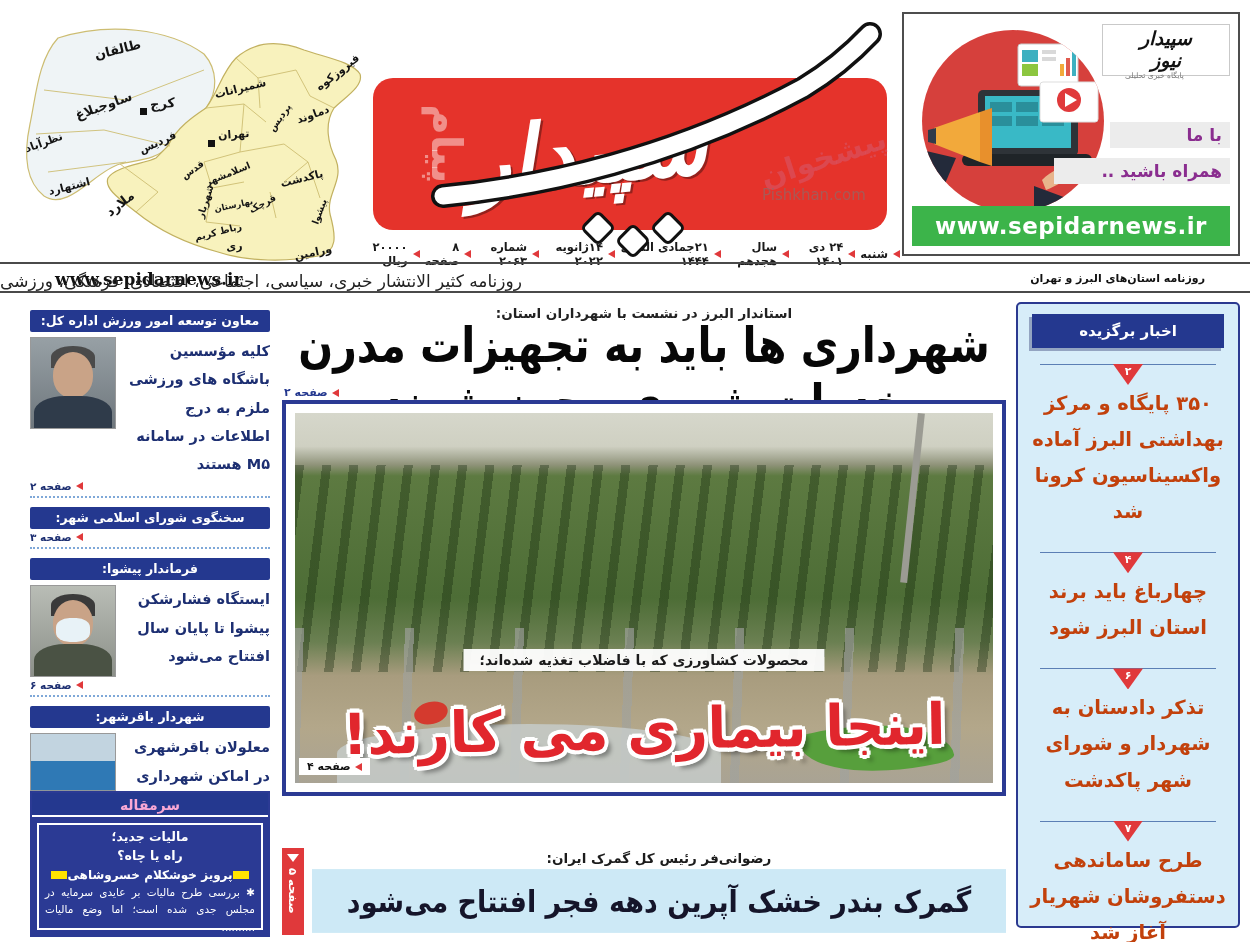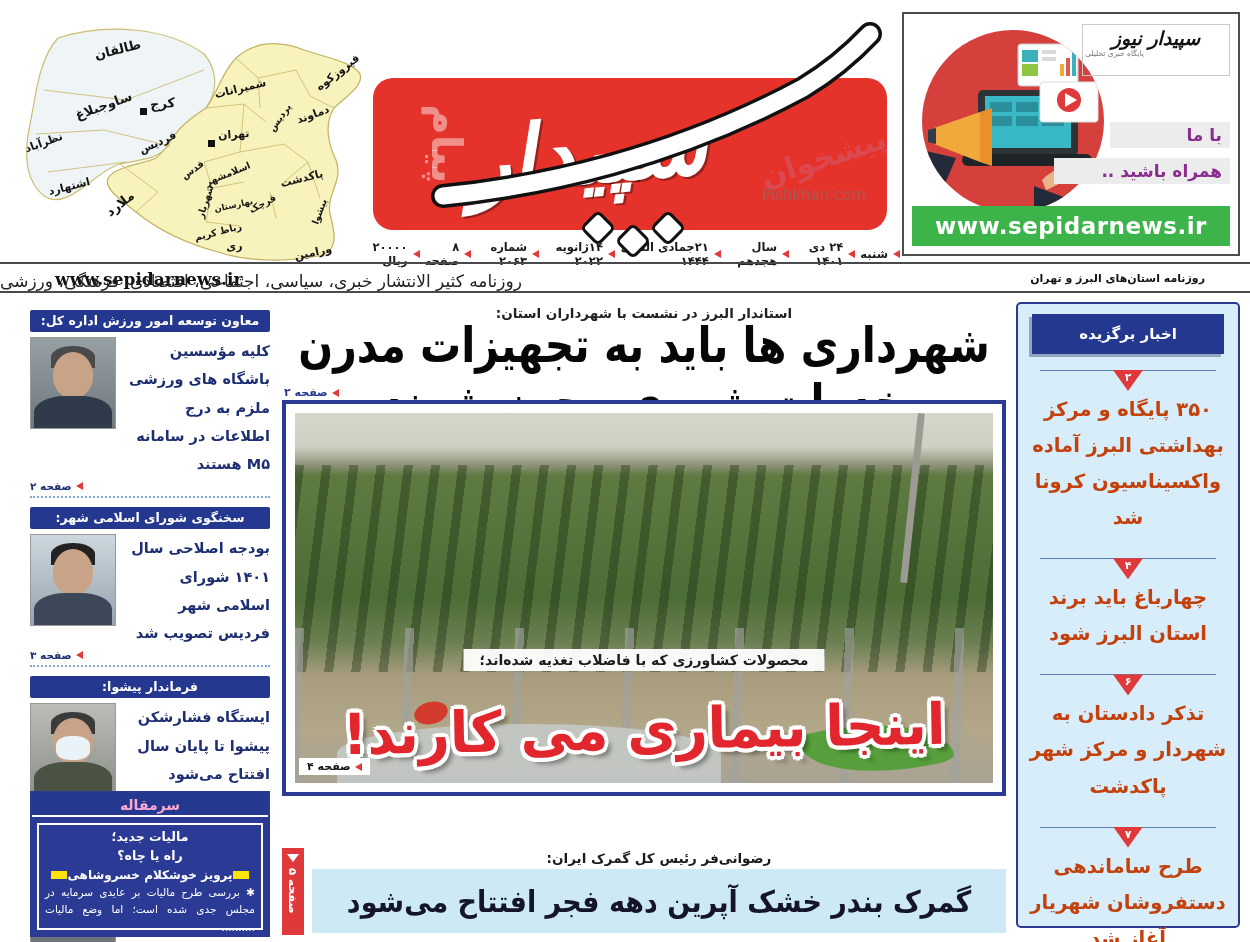--- a/index.html
+++ b/index.html
@@ -31,21 +31,21 @@
 
   
   #info-row{position:absolute;left:0;top:262px;width:1250px;height:31px;border-top:2px solid #4a4a4a;border-bottom:2px solid #4a4a4a}
   #info-row .site{position:absolute;left:55px;top:5px;font-family:"DejaVu Serif",serif;font-weight:bold;font-size:17px;color:#111}
   #info-row .center{position:absolute;left:0;right:0;top:7px;text-align:left;direction:rtl;font-size:17px;color:#222}
   #info-row .right{position:absolute;right:45px;top:8px;direction:rtl;font-size:11px;font-weight:bold;color:#111}
 
   
   #adbox{position:absolute;left:902px;top:12px;width:338px;height:244px;border:2px solid #4d4d4d;background:#fff}
   #adbox .circle{position:absolute;left:18px;top:16px;width:182px;height:182px;border-radius:50%;background:#d6403c;overflow:hidden}
-  #adbox .logo{position:absolute;right:8px;top:10px;width:148px;height:52px;border:1px solid #c9c9c9;padding:2px 2px;text-align:left;direction:rtl}
+  #adbox .logo{position:absolute;right:8px;top:10px;width:128px;height:52px;border:1px solid #c9c9c9;padding:2px 22px;text-align:left;direction:rtl}
   #adbox .logo .t{font-family:"DejaVu Serif",serif;font-style:italic;font-weight:bold;font-size:19px;color:#111;display:block;text-align:center}
   #adbox .logo .s{font-size:7.5px;color:#777;display:block;text-align:left}
   #adbox .bar{position:absolute;right:8px;height:26px;background:#ececec;direction:rtl;display:flex;align-items:center;padding:0 8px;color:#8a2d8f;font-weight:bold}
   #adbox .bar.b1{top:108px;width:120px;font-size:17px}
   #adbox .bar.b2{top:144px;width:176px;font-size:17px}
   #adbox .green{position:absolute;left:8px;right:8px;bottom:8px;height:40px;background:#3cb44a;color:#fff;font-weight:bold;font-size:23px;display:flex;align-items:center;justify-content:center;letter-spacing:.5px}
 
   
   #leftcol{position:absolute;left:30px;top:310px;width:240px;direction:rtl}
   .card{border-bottom:2px dotted #7fa8d8;padding-bottom:4px;margin-bottom:9px}
@@ -100,21 +100,21 @@
   #bottom-strip{position:absolute;left:282px;top:848px;width:724px;height:87px}
   #bottom-strip .tab{position:absolute;left:0;top:0;width:22px;height:87px;background:#e0393b;display:flex;flex-direction:column;align-items:center;padding-top:6px;gap:6px}
   #bottom-strip .tab .tri-d{width:0;height:0;border-left:6px solid transparent;border-right:6px solid transparent;border-top:8px solid #fff}
   #bottom-strip .tab .vtxt{writing-mode:vertical-rl;color:#fff;font-size:11.5px;font-weight:bold}
   #bottom-strip .kick{margin-left:30px;text-align:center;direction:rtl;font-size:13.5px;font-weight:bold;color:#1c1c1c;padding:2px 0 6px}
   #bottom-strip .blue{margin-left:30px;height:58px;background:#cde9f6;display:flex;align-items:center;justify-content:center;direction:rtl;
      font-size:27px;font-weight:bold;color:#15152a;transform:scaleY(1.1)}
 
   
   #selected{position:absolute;left:1016px;top:302px;width:224px;height:626px;background:#d7edf9;border:2px solid #2b3990;border-radius:5px;direction:rtl}
-  #selected .hd{margin:10px 14px 16px;height:40px;background:#24388f;color:#fff;font-size:15px;font-weight:bold;display:flex;align-items:center;justify-content:center;box-shadow:-3px 3px 0 rgba(20,30,90,.35)}
+  #selected .hd{margin:10px 14px 16px;height:34px;background:#24388f;color:#fff;font-size:15px;font-weight:bold;display:flex;align-items:center;justify-content:center;box-shadow:-3px 3px 0 rgba(20,30,90,.35)}
   .sep{position:relative;margin:14px 22px 0;border-top:1.5px solid #5b7fb5;height:20px}
   .sep .badge{position:absolute;top:-1px;left:50%;transform:translateX(-50%);width:30px;height:21px;background:#e0393b;
      clip-path:polygon(0 0,100% 0,50% 100%);color:#fff;font-size:11px;font-weight:bold;text-align:center;line-height:15px}
   .sel-item{padding:2px 8px 8px;text-align:center;font-size:19.5px;font-weight:bold;color:#c2410c;line-height:1.85}
 </style>
 </head>
 <body>
 
 <div id="page">
 
@@ -246,28 +246,20 @@
           </div>
       </div>
       <div class="pageref">
           <span class="tri-l"></span>
           <span>صفحه ۲</span>
         </div>
     </div>
 
     <div class="card">
       <div class="kicker">سخنگوی شورای اسلامی شهر:</div>
-      <div class="body">
-        <div class="txt">بودجه اصلاحی سال ۱۴۰۱ شورای اسلامی شهر فردیس تصویب شد</div>
-        <div class="photo ph2">
-            <span class="hair" style="background:#222"></span>
-            <span class="head"></span>
-            <span class="torso" style="background:#3c485a"></span>
-          </div>
-      </div>
       <div class="pageref">
           <span class="tri-l"></span>
           <span>صفحه ۳</span>
         </div>
     </div>
 
     <div class="card">
       <div class="kicker">فرماندار پیشوا:</div>
       <div class="body">
         <div class="txt">ایستگاه فشارشکن پیشوا تا پایان سال افتتاح می‌شود</div>
@@ -353,21 +345,21 @@
     <div class="sel-item">۳۵۰ پایگاه و مرکز بهداشتی البرز آماده واکسیناسیون کرونا شد</div>
 
     <div class="sep">
       <span class="badge">۴</span>
     </div>
     <div class="sel-item">چهارباغ باید برند استان البرز شود</div>
 
     <div class="sep">
       <span class="badge">۶</span>
     </div>
-    <div class="sel-item">تذکر دادستان به شهردار و مرکز شهر پاکدشت</div>
+    <div class="sel-item">تذکر دادستان به شهردار و شورای شهر پاکدشت</div>
 
     <div class="sep">
       <span class="badge">۷</span>
     </div>
     <div class="sel-item">طرح ساماندهی دستفروشان شهریار آغاز شد</div>
   </div>
 
 </div>
 
 </body></html>

